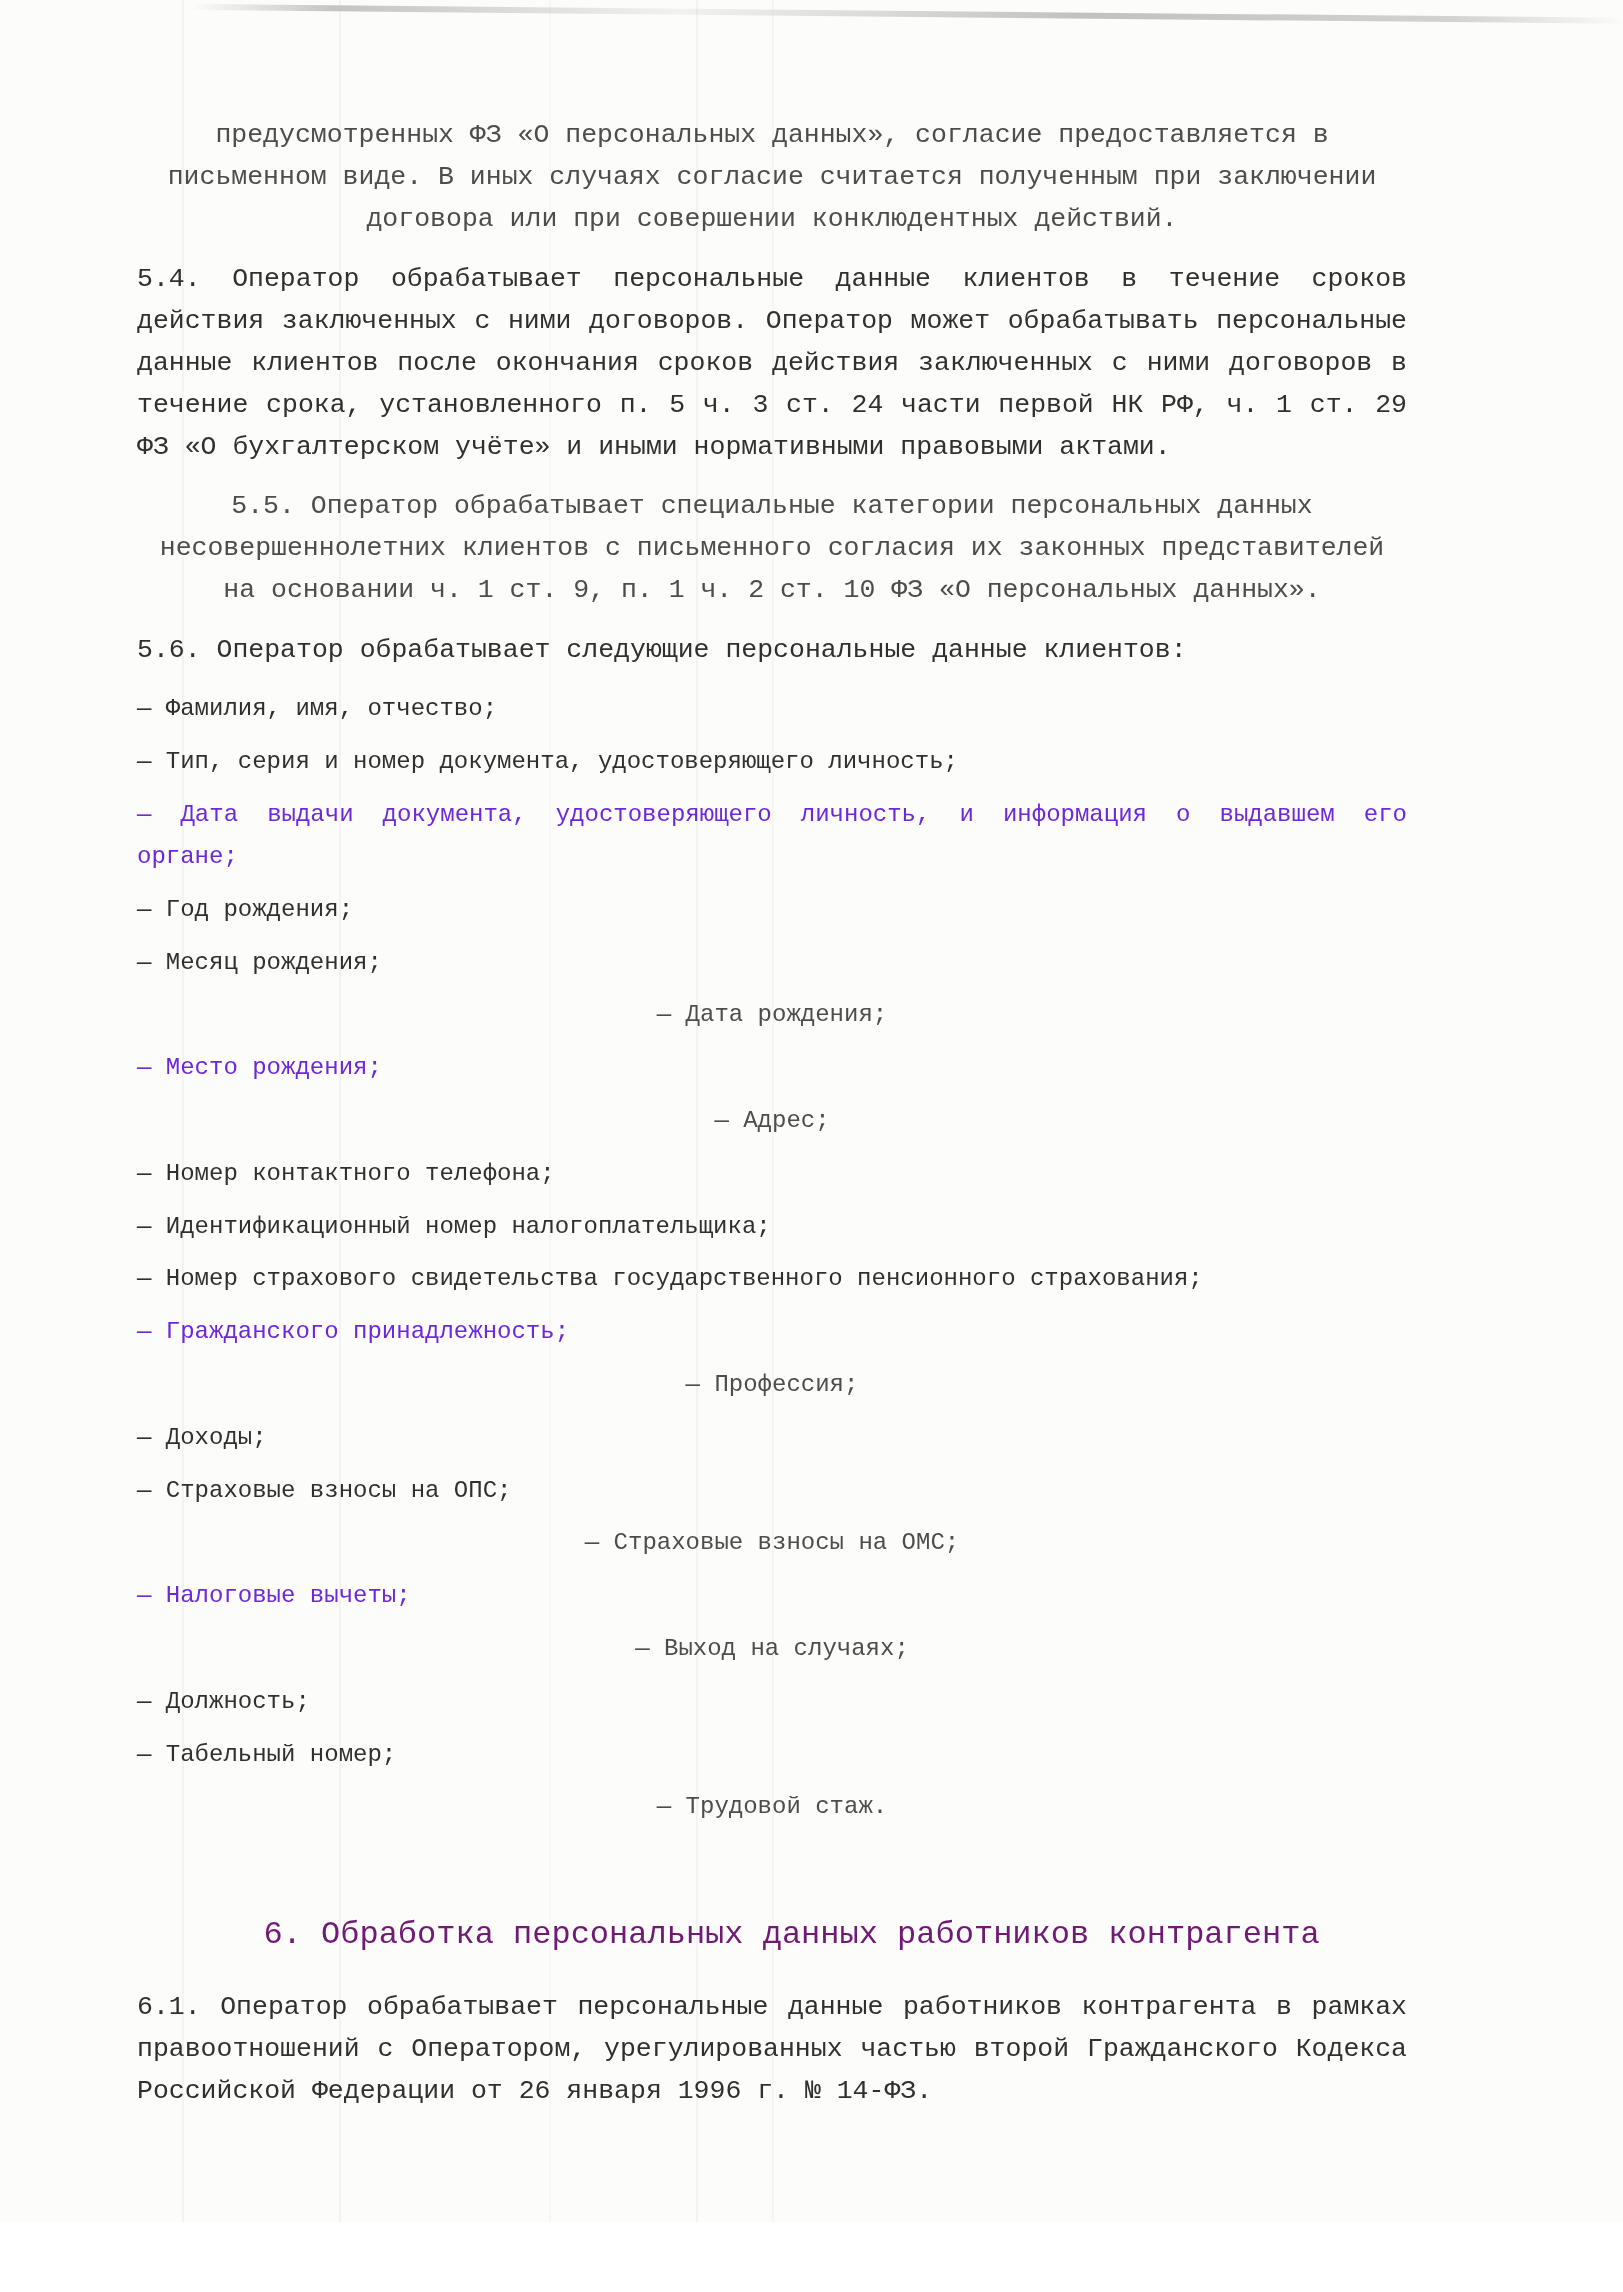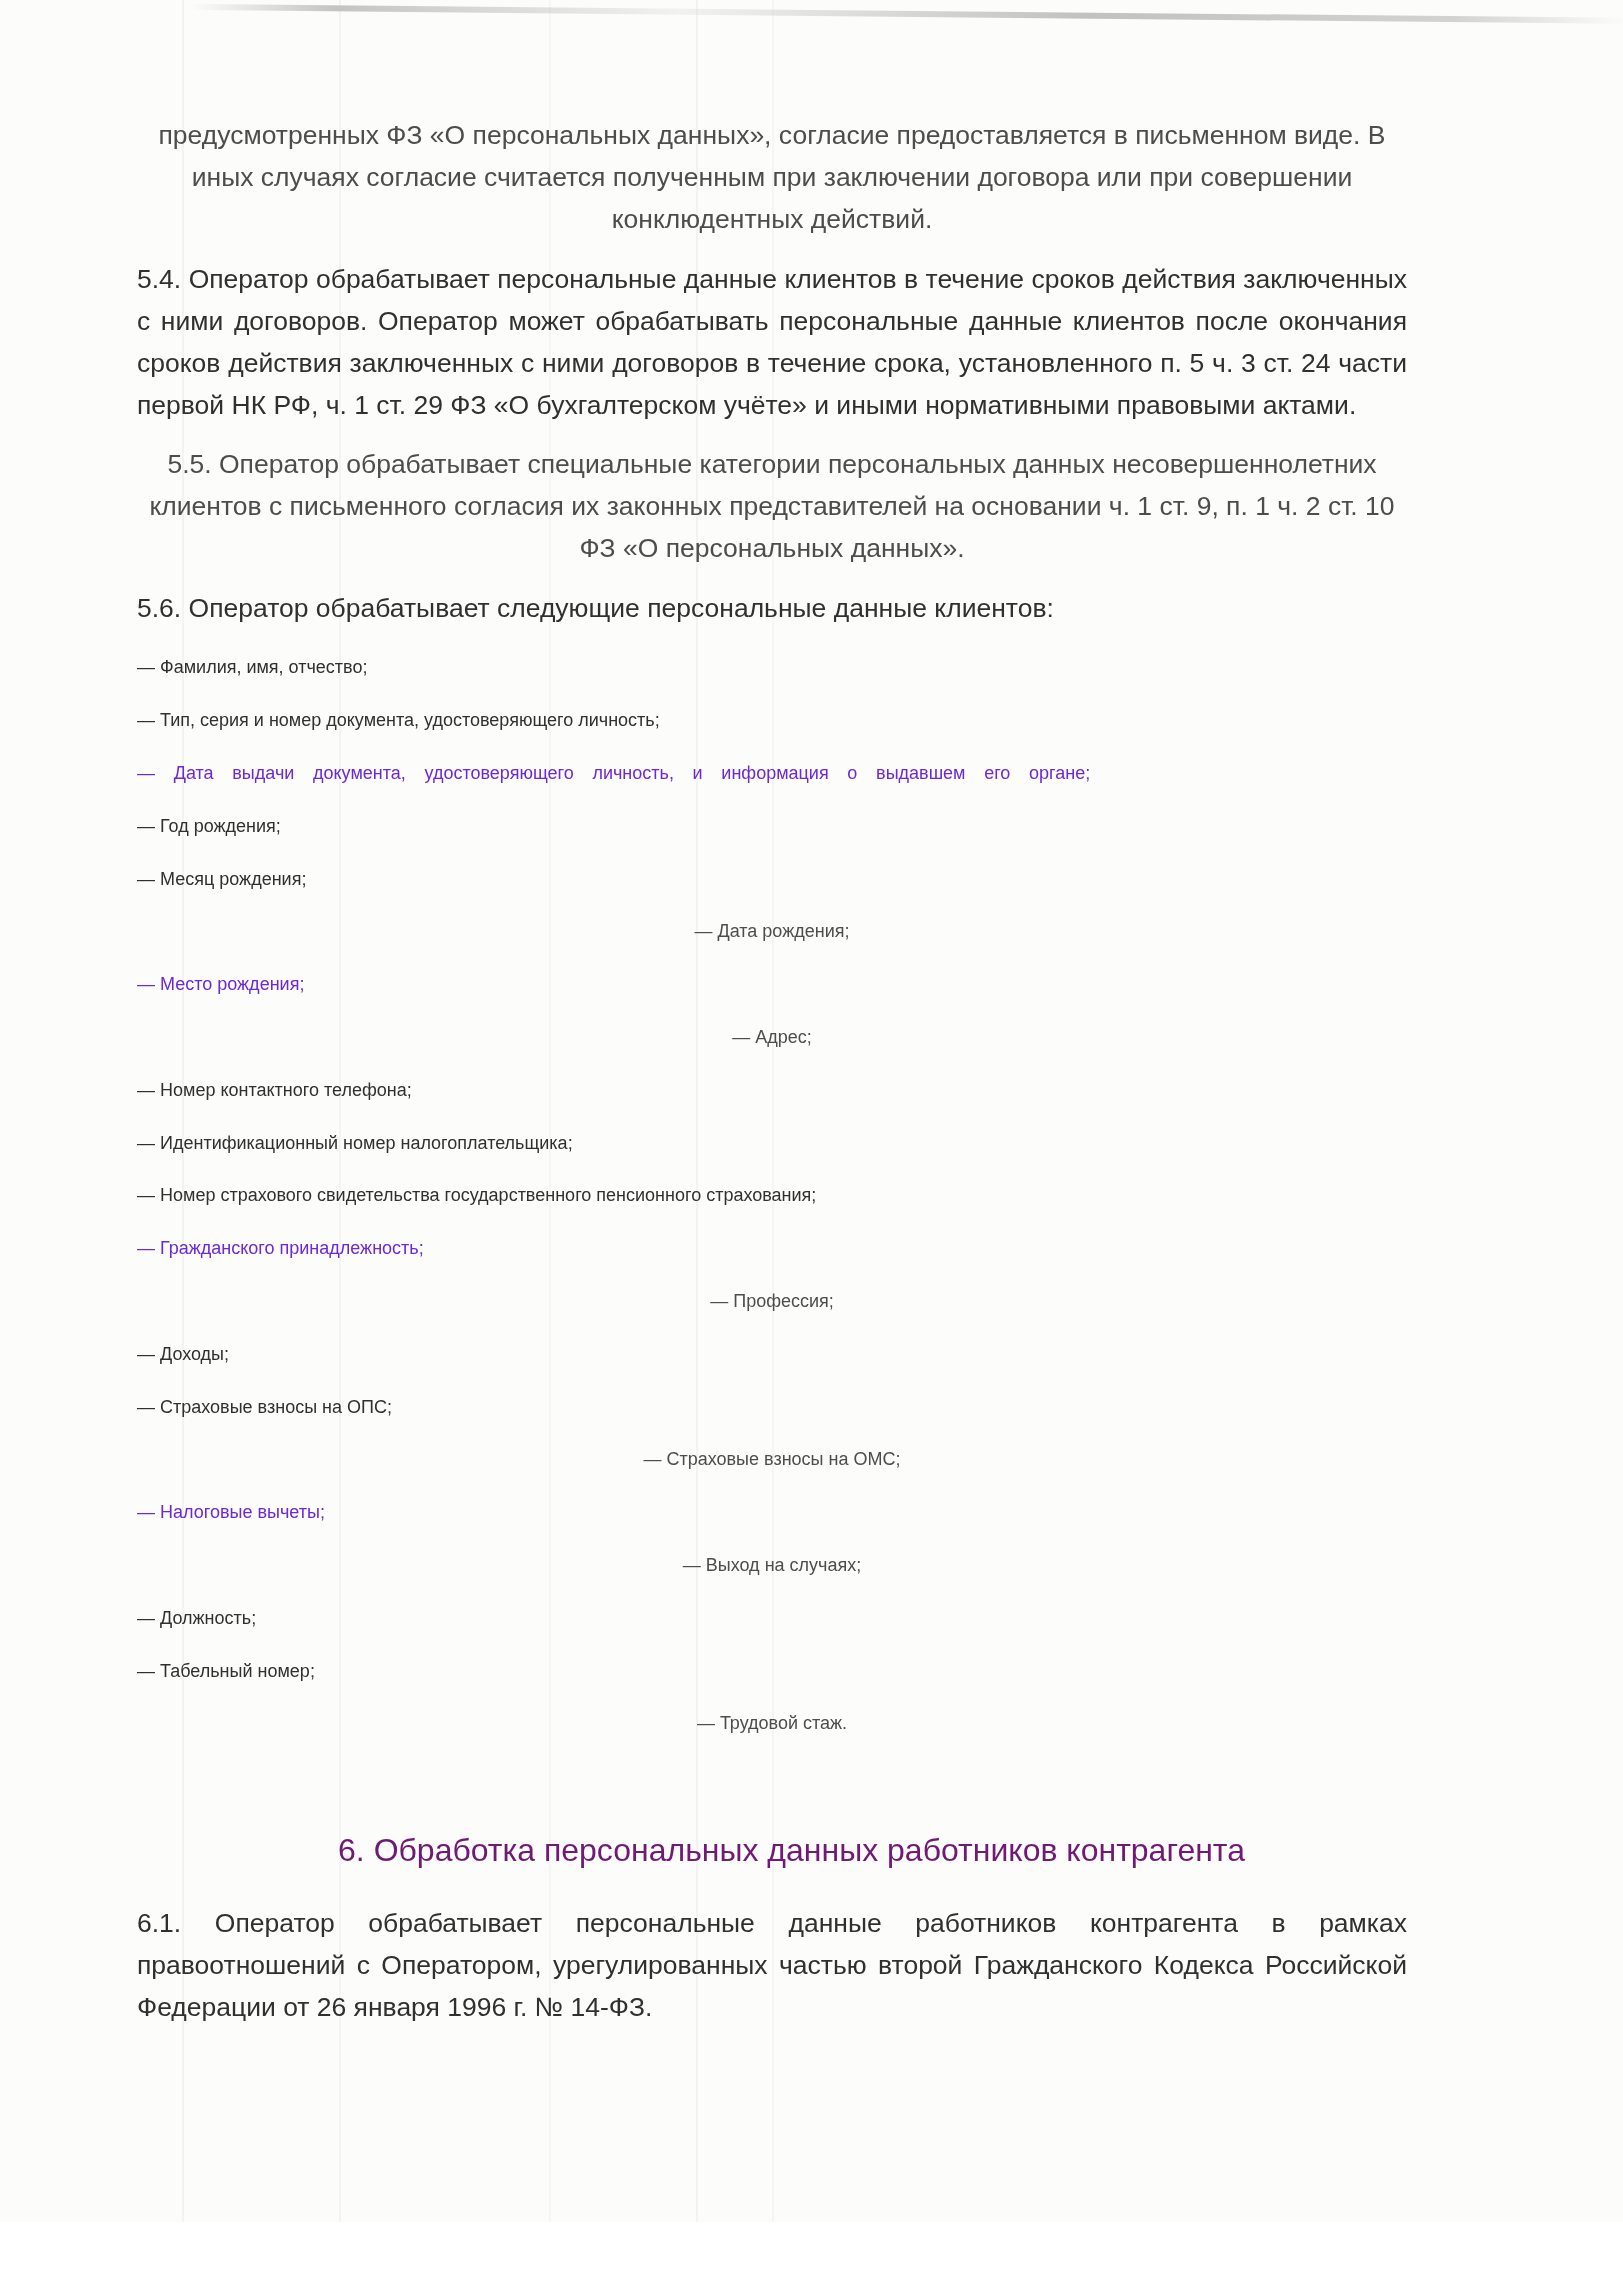--- a/index.html
+++ b/index.html
@@ -4,21 +4,21 @@
 <style>
   html, body { margin:0; padding:0; }
   body { background:#ffffff; }
 
   .page {
     position:relative;
     width:1623px;
     height:2222px;
     background:#fcfcfb;
     overflow:hidden;
-    font-family:Liberation Sans, sans-serif;
+    font-family:Liberation Mono, monospace;
   }
 
   
   .streak {
     position:absolute; top:0; bottom:0; width:2px;
     background:rgba(195,198,203,0.16);
   }
   .streak.s1 { left:182px; }
   .streak.s2 { left:339px; }
   .streak.s3 { left:549px; background:rgba(195,198,203,0.10); }
@@ -59,21 +59,21 @@
 
   .para {
     margin:0 0 17.6px 0;
     font-size:26.5px;
     line-height:42px;
     text-align:justify;
   }
 
   .item {
     margin:0 0 10.8px 0;
-    font-size:18px;
+    font-size:24px;
     line-height:42px;
   }
   .item.justify-wrap {
     text-align:justify;
     word-spacing:13.7px;
   }
 
   .heading {
     margin:83px 0 27.4px 39px;
     font-size:32px;

